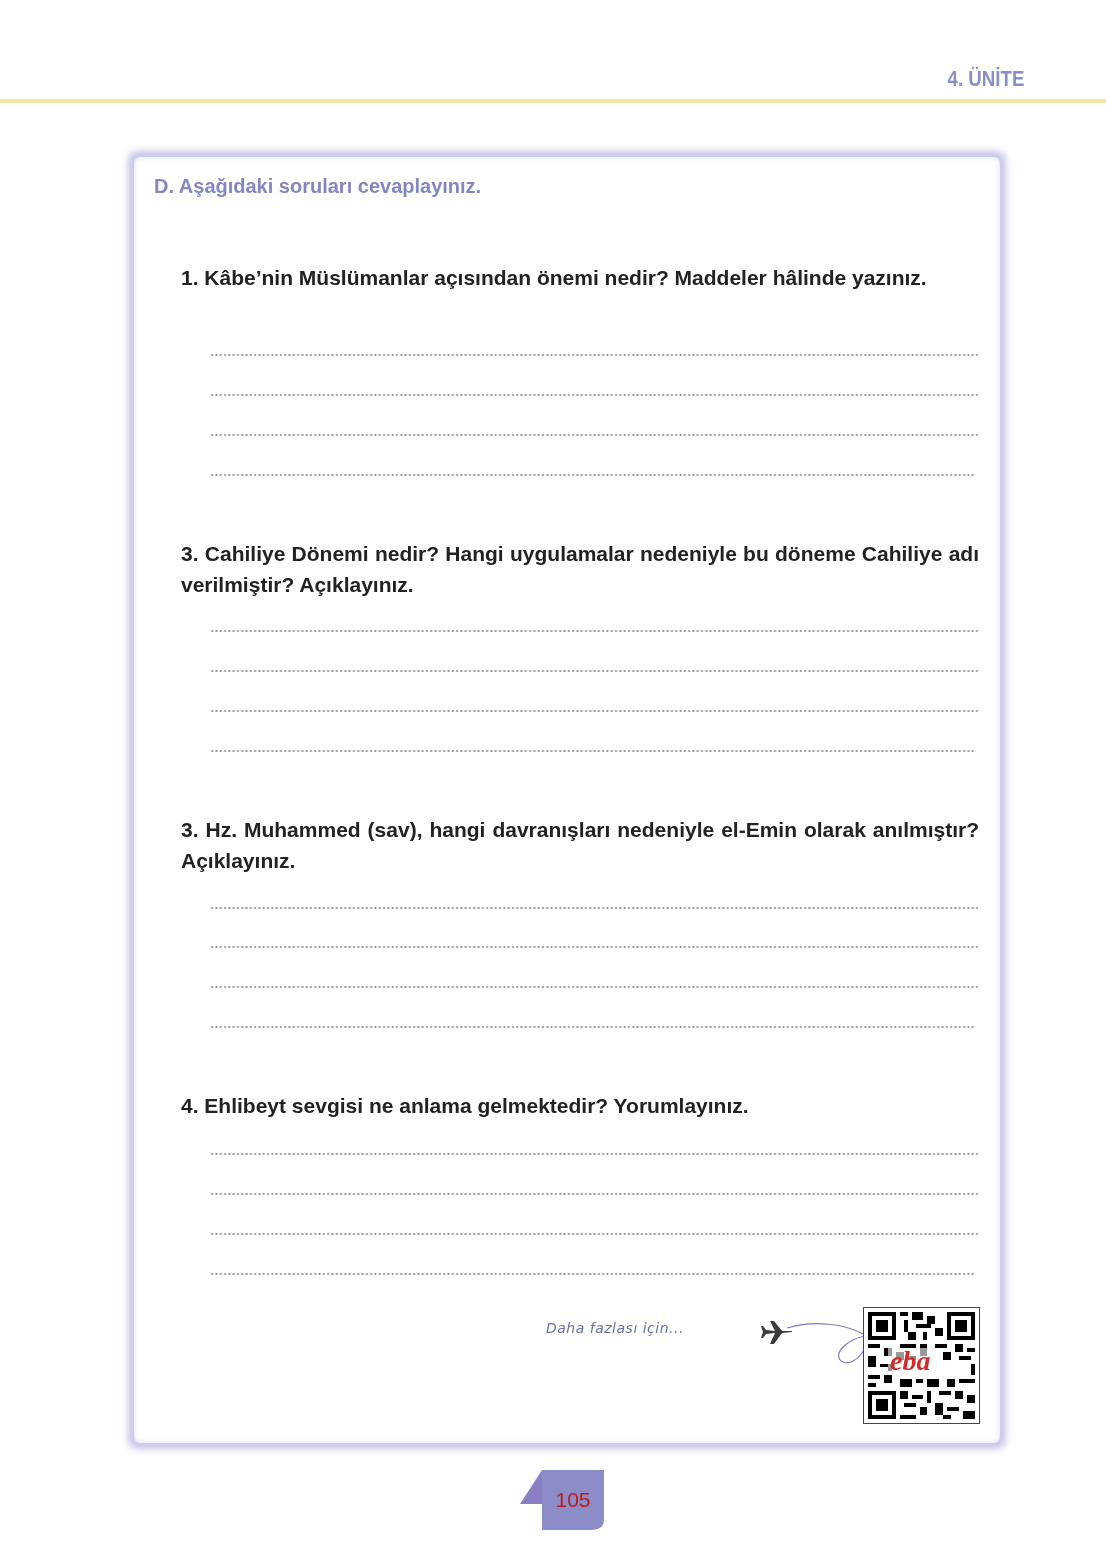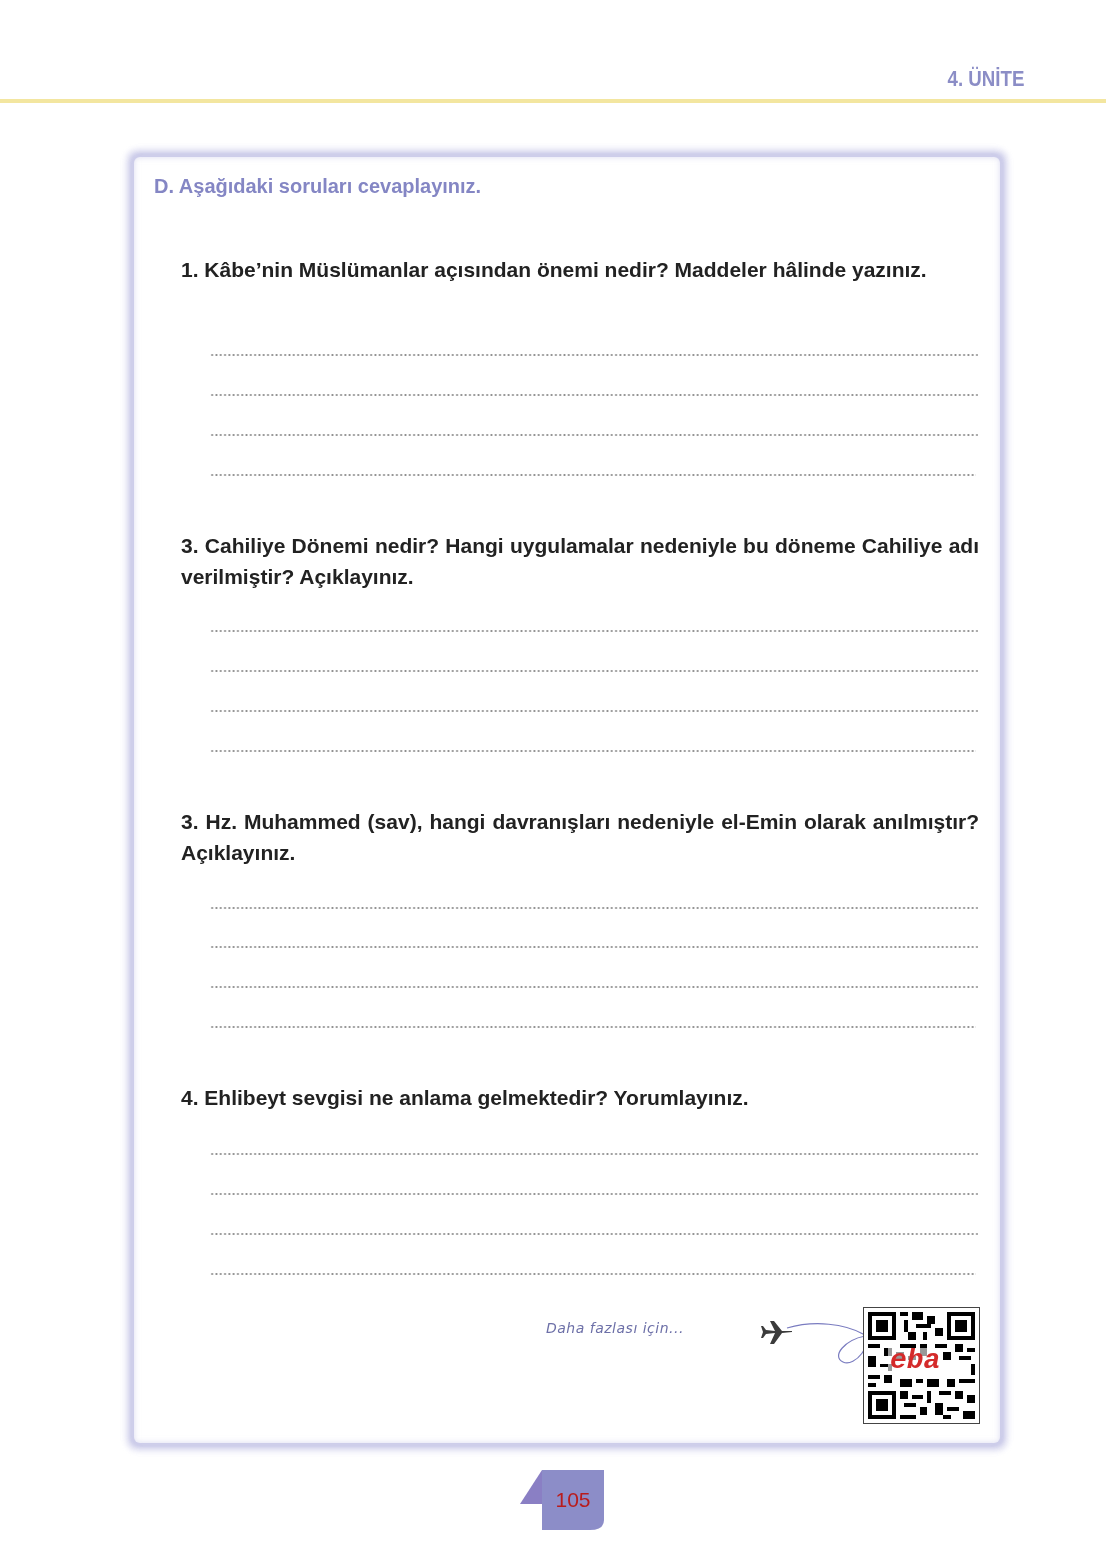--- a/index.html
+++ b/index.html
@@ -22,39 +22,39 @@
   }
   .box::after {
     content:""; position:absolute; inset:-6px; border-radius:8px;
     border:6px solid rgba(185,185,225,0.55); filter:blur(3px); pointer-events:none;
   }
   .section-title {
     position:absolute; left:154px; top:175px; font-weight:bold; font-size:20px; color:#8486c4;
   }
   .question {
     position:absolute; left:181px; width:798px; font-weight:bold; font-size:21px;
-    line-height:31px; color:#222; text-align:justify; text-align-last:left;
+    line-height:31px; color:#222; text-align:justify; text-align-last:left;margin-top:8px;
   }
   .dotline {
     position:absolute; left:210px; height:2px;
     background-image: radial-gradient(circle, #8f8f8f 0.9px, transparent 1.1px);
     background-size:4.3px 2px; background-repeat:repeat-x;
   }
   .more {
     position:absolute; left:546px; top:1320px; font-family:"DejaVu Sans", sans-serif;
     font-style:italic; font-size:14px; color:#6d70a8; letter-spacing:0.5px;
   }
   .plane { position:absolute; left:760px; top:1318px; width:34px; height:30px; }
   .loop { position:absolute; left:785px; top:1318px; width:85px; height:55px; }
   .qr {
     position:absolute; left:863px; top:1307px; width:115px; height:115px;
     border:1px solid #444; background:#fff;
   }
   .eba {
-    position:absolute; left:888px; top:1348px; font-family:Liberation Mono, monospace;
+    position:absolute; left:888px; top:1348px; font-family:Liberation Serif, serif;
     font-style:italic; font-weight:bold; font-size:28px; color:#d42a2a;
     background:rgba(255,255,255,0.6); padding:0 2px; line-height:26px;
   }
   .page-tab { position:absolute; left:520px; top:1468px; width:84px; height:62px; }
   .page-num {
     position:absolute; left:542px; top:1488px; width:62px; text-align:center;
     font-size:21px; color:#b91c1c;
   }
 </style>
 </head>

